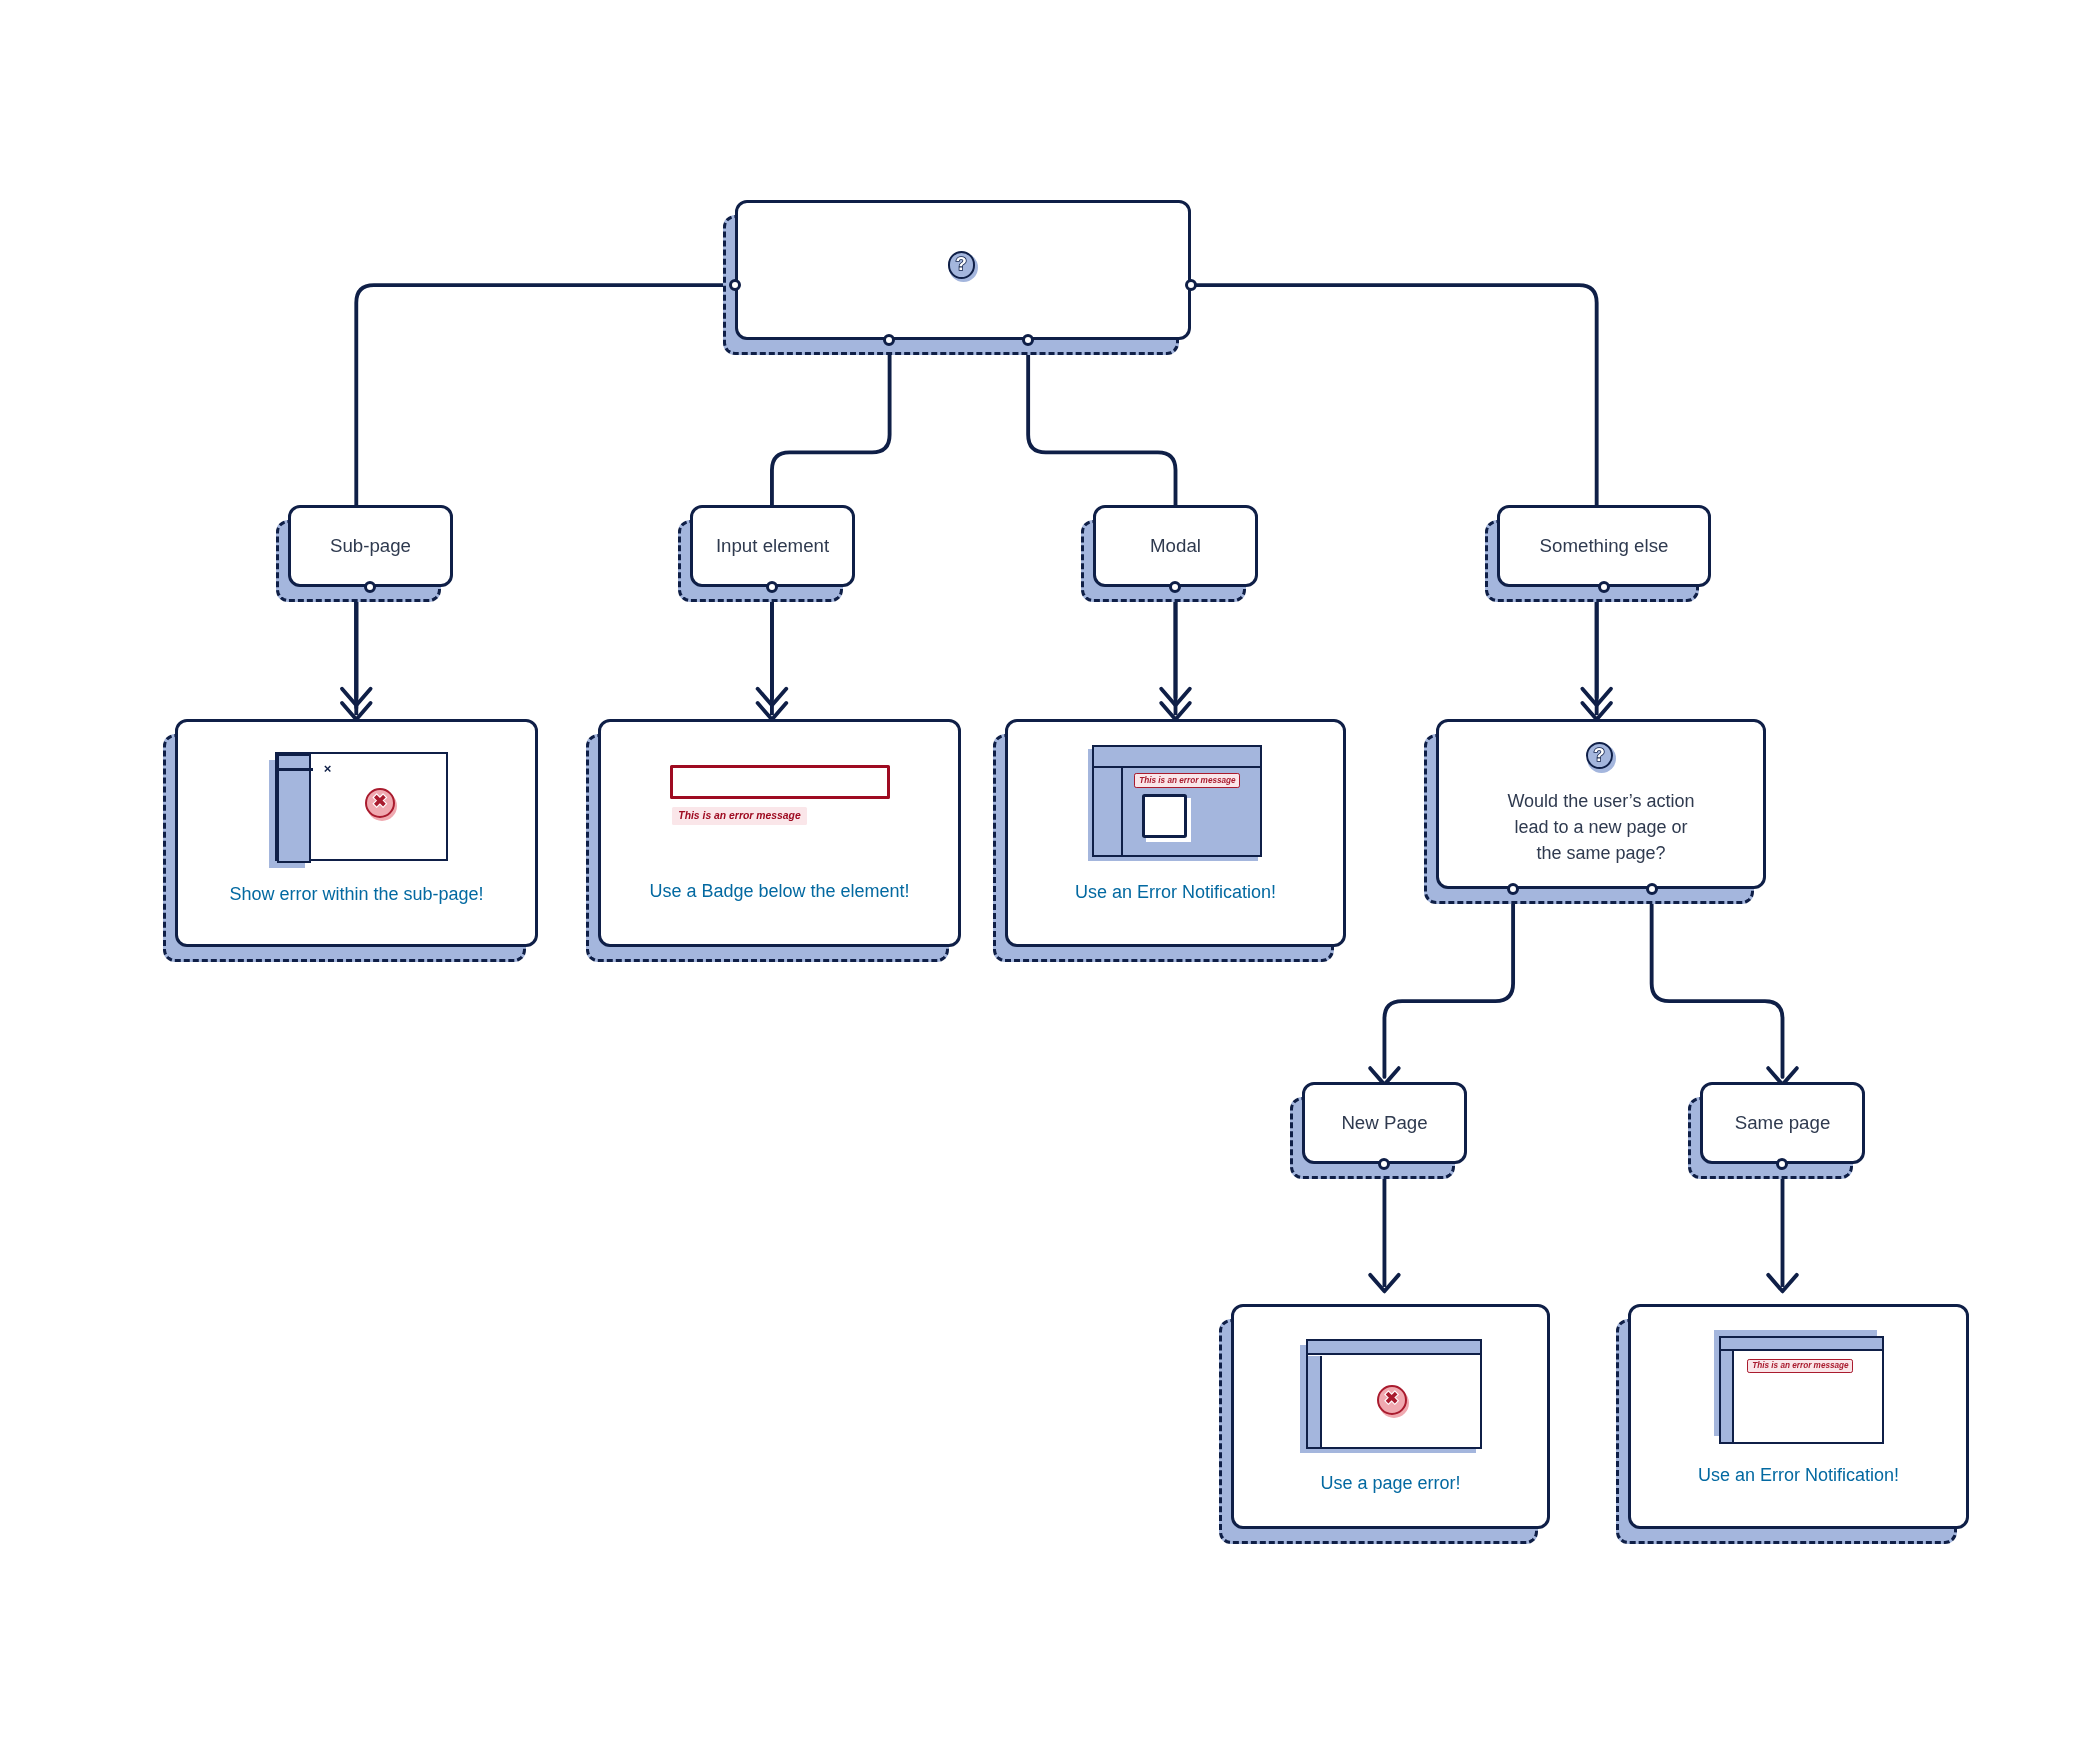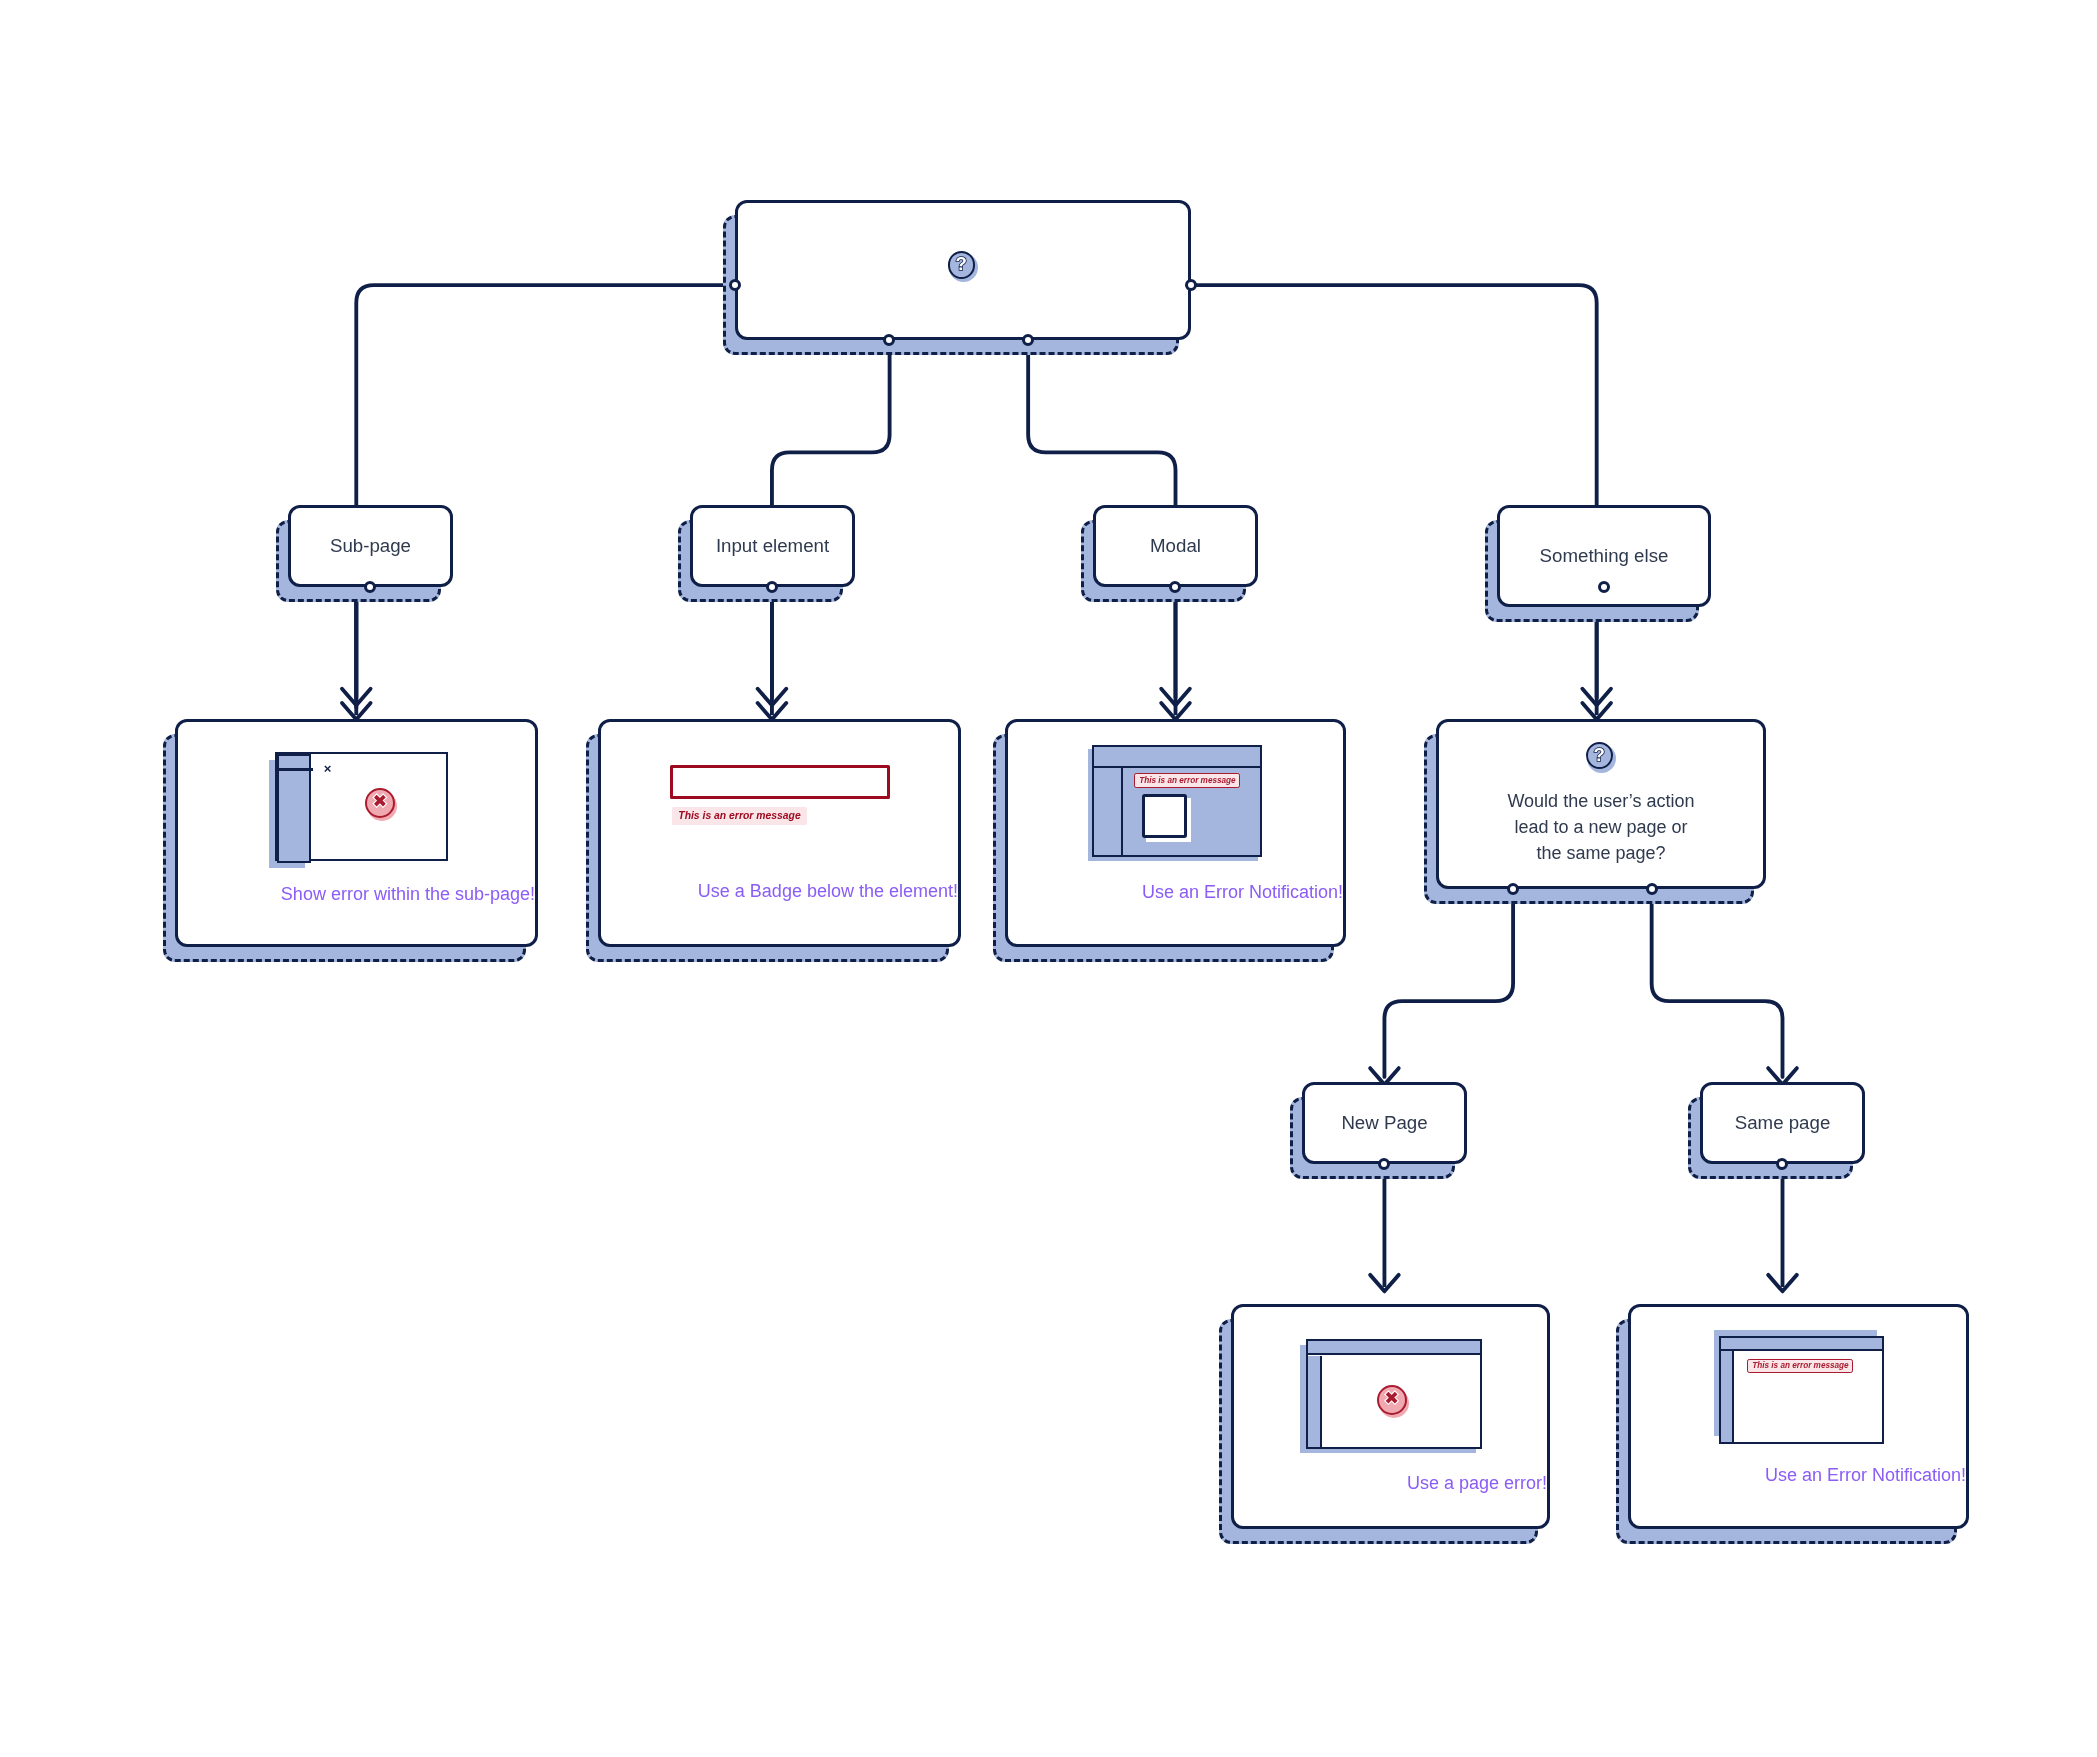--- a/index.html
+++ b/index.html
@@ -64,23 +64,23 @@
     text-align: center;
     padding: 0 8.8px;
     white-space: pre-line;
   }
   .decision-label {
     font-size: 18px;
     line-height: 1.42;
     margin-top: 10px;
   }
   .card-caption {
-    color: #8b5cf6;
+    color: #0369a1;
     font-size: 18px;
-    text-align: right;
+    text-align: center;
     width: 100%;
   }
 
   
   .q-icon {
     width: 31px;
     height: 31px;
     position: relative;
     margin-bottom: 6.6px;
   }
@@ -437,21 +437,21 @@
   </div>
 
   <div class="node" style="left:1093px; top:505px; width:165px; height:82px;">
     <div class="shadow"></div>
     <div class="face">
       <div class="node-label">Modal</div>
     </div>
     <div class="port" style="left:76px; top:76px;"></div>
   </div>
 
-  <div class="node" style="left:1497px; top:505px; width:214px; height:102px;">
+  <div class="node" style="left:1497px; top:505px; width:214px; height:82px;">
     <div class="shadow"></div>
     <div class="face">
       <div class="node-label">Something else</div>
     </div>
     <div class="port" style="left:101px; top:76px;"></div>
   </div>
 
   <div class="node card" style="left:175px; top:719px; width:363px; height:228px;">
     <div class="shadow"></div>
     <div class="face">

